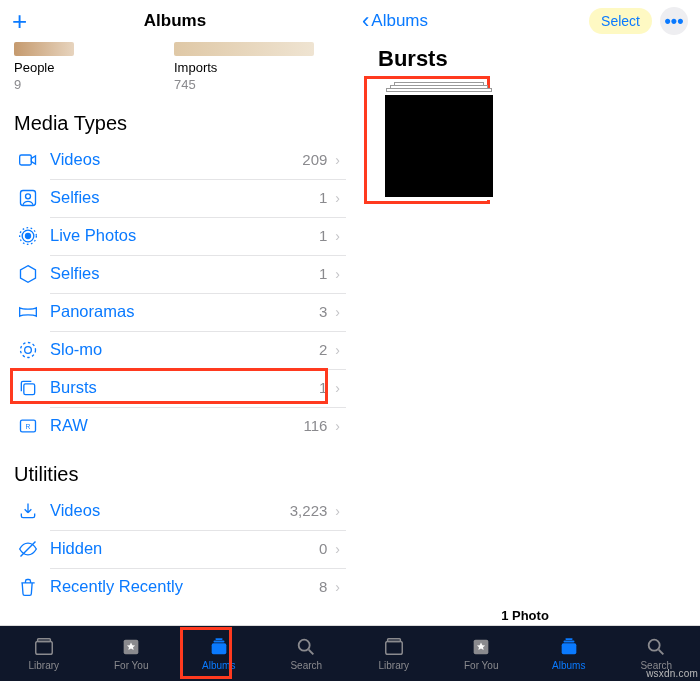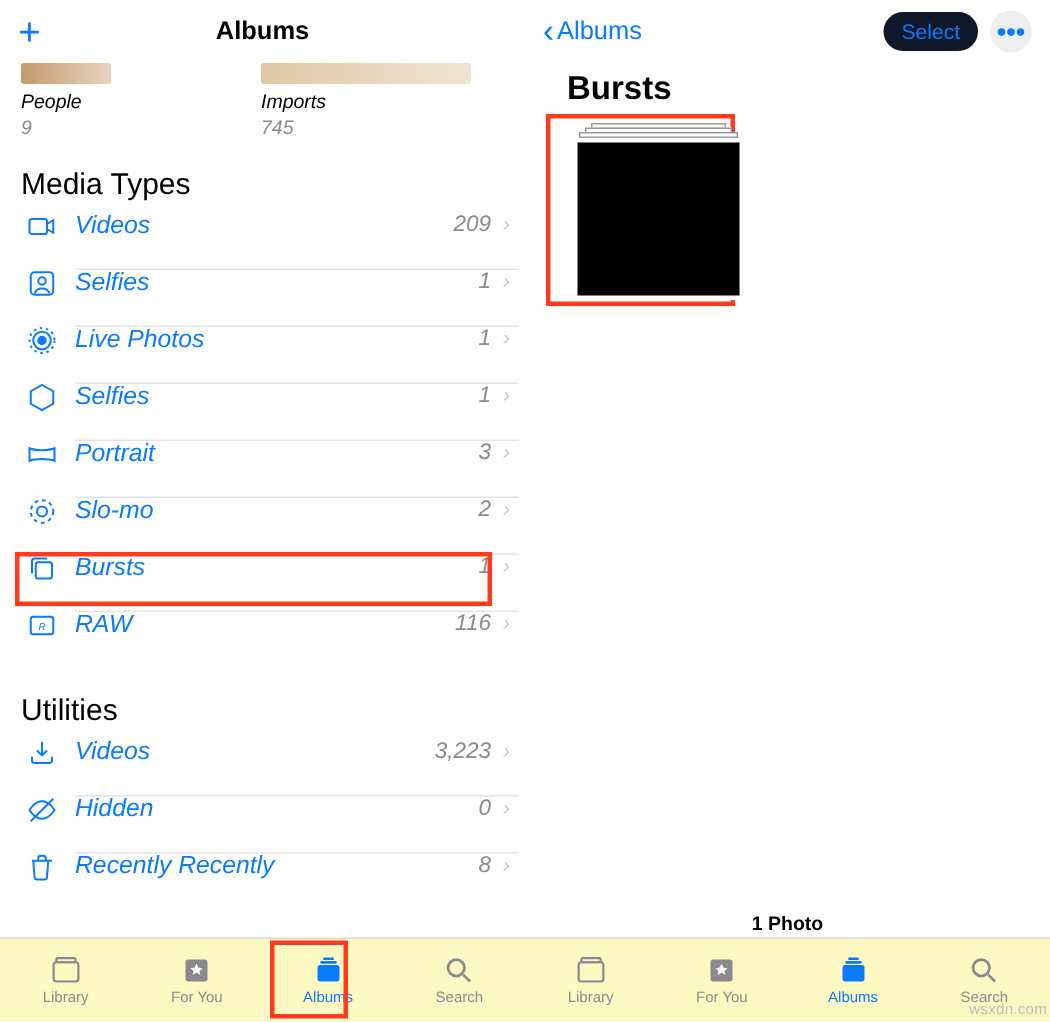--- a/index.html
+++ b/index.html
@@ -47,43 +47,41 @@
     color: #0a7aff;
     font-size: 17px;
     display: flex;
     align-items: center;
     gap: 2px;
   }
   .thumbs-row {
     display: flex;
     padding: 0 14px;
     gap: 100px;
-    font-style: italic;
   }
   .thumb-col { font-size: 13px; line-height: 1.3; }
   .thumb-strip {
     width: 60px; height: 14px;
     background: linear-gradient(90deg,#c59a6e,#e7d4be);
     border-radius: 2px;
     margin-bottom: 4px;
   }
   .thumb-label { color:#000; }
   .thumb-count { color:#8a8a8e; }
   .section-head {
     font-size: 20px;
     font-weight: 400;
     padding: 18px 14px 6px 14px;
   }
   .list { padding: 0 4px 0 14px; }
   .row {
     display:flex;
-    align-items:flex-start;
+    align-items:center;
     height: 38px;
     position: relative;
-    font-style: italic;
   }
   .row + .row::before {
     content:"";
     position:absolute;
     top:0; left:36px; right:0;
     height:1px;
     background:#e4e4e6;
   }
   .row .icon { width:28px; color:#0a7aff; display:flex; justify-content:center; }
   .row .label { color:#0a7aff; flex:1; padding-left:8px; font-size:16.5px; }
@@ -93,38 +91,38 @@
     position:absolute;
     border:3px solid #ff3a1f;
     pointer-events:none;
   }
   
   .tabbar {
     position:absolute;
     bottom:0; left:0; right:0;
     height:56px;
     border-top:1px solid #dcdcdc;
-    background:#fef9c3;
+    background:#0f172a;
     display:flex;
   }
   .tab {
     flex:1;
     display:flex;
     flex-direction:column;
     align-items:center;
     justify-content:center;
     gap:2px;
     font-size:10px;
     color:#8a8a8e;
   }
   .tab.active { color:#0a7aff; }
   .tab .ticon svg,.tab .ticon { width:24px; height:22px; }
   
   .pill-btn {
-    background:#0f172a;
+    background:#fef9c3;
     color:#0a7aff;
     font-size:14px;
     padding:5px 12px;
     border-radius:14px;
   }
   .dots-btn {
     width:28px; height:28px;
     border-radius:50%;
     background:#eeeef1;
     color:#0a7aff;
@@ -238,21 +236,21 @@
       <span class="label">Selfies</span>
       <span class="count">1</span>
       <span class="chev">›</span>
     </div>
     <div class="row">
       <span class="icon">
             <svg viewBox="0 0 24 24" width="22" height="20" fill="none" stroke="currentColor" stroke-width="1.6">
               <path d="M2 7c4 2 16 2 20 0v10c-4-2-16-2-20 0z"></path>
             </svg>
           </span>
-      <span class="label">Portrait</span>
+      <span class="label">Panoramas</span>
       <span class="count">3</span>
       <span class="chev">›</span>
     </div>
     <div class="row">
       <span class="icon">
             <svg viewBox="0 0 24 24" width="20" height="20" fill="none" stroke="currentColor" stroke-width="1.6">
               <circle cx="12" cy="12" r="9" stroke-dasharray="3 3"></circle>
               <circle cx="12" cy="12" r="4"></circle>
             </svg>
           </span>

